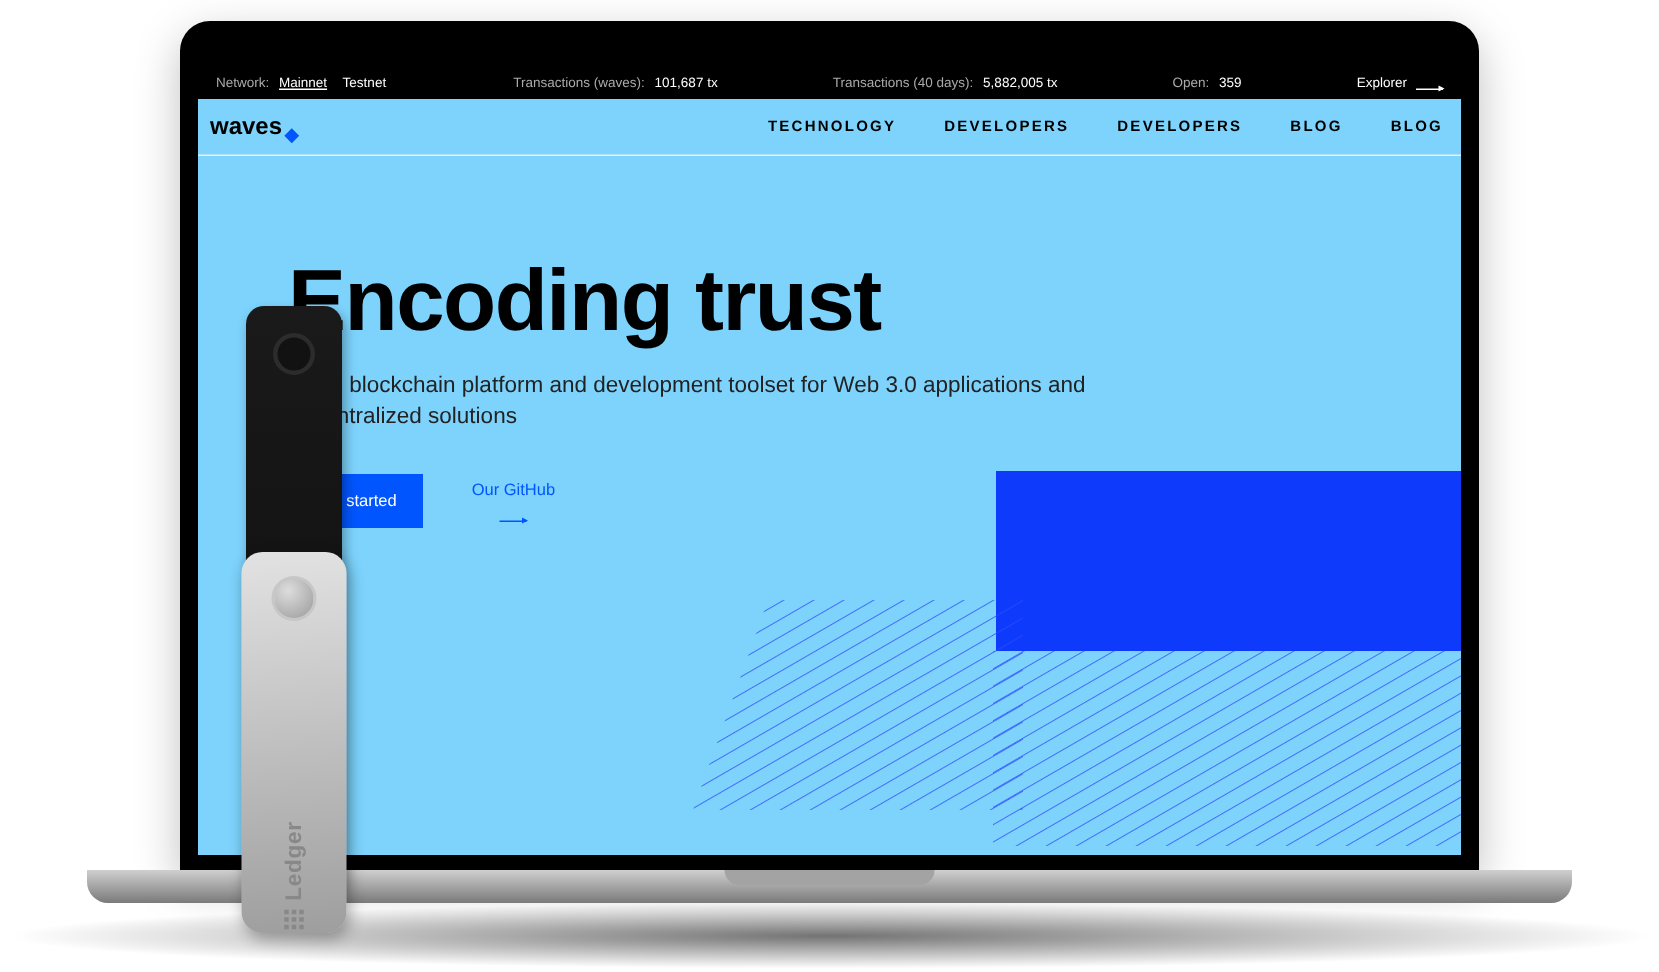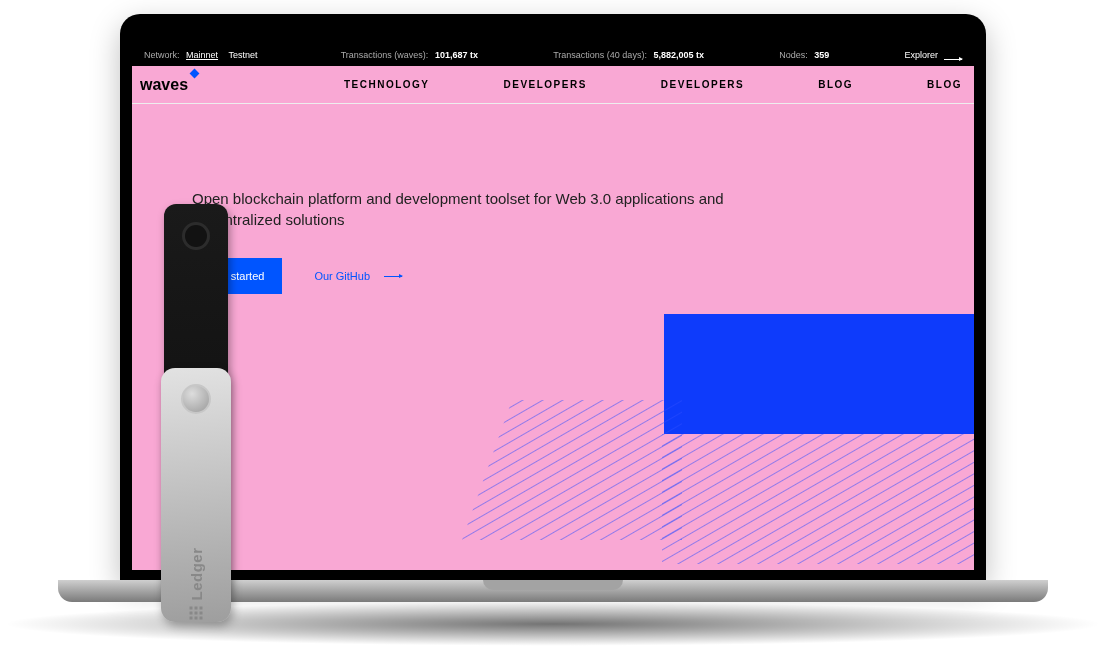--- a/index.html
+++ b/index.html
@@ -48,40 +48,40 @@
     left: 0; right: 0;
     top: 602px;
     height: 44px;
     background: radial-gradient(ellipse at center, rgba(0,0,0,0.55) 0%, rgba(0,0,0,0) 70%);
     pointer-events: none;
   }
 
   .screen {
     width: 100%;
     height: 100%;
-    background: #f9a8d4;
+    background: #7dd3fc;
     overflow: hidden;
     position: relative;
   }
 
   
   .statbar {
     height: 22px;
     background: #000;
     color: #fff;
     font-size: 9px;
     display: flex;
     align-items: center;
     padding: 0 12px;
     gap: 24px;
     white-space: nowrap;
   }
   .statbar .grow { flex: 1; }
   .stat-label { color: #aaa; margin-right: 4px; }
-  .stat-value { color: #fff; font-weight: bold; }
+  .stat-value { color: #fff; }
   .netlink { color: #fff; margin-right: 8px; cursor: pointer; }
   .netlink.active { text-decoration: underline; }
   .explorer { display: flex; align-items: flex-end; gap: 6px; cursor: pointer; }
   .arrow-long {
     width: 18px; height: 1px; background:#fff; position: relative;
   }
   .arrow-long:after {
     content:''; position:absolute; right:-1px; top:-2px;
     border-left:4px solid #fff; border-top:2.5px solid transparent; border-bottom:2.5px solid transparent;
   }
@@ -98,28 +98,28 @@
     font-size: 10px;
     letter-spacing: 1.5px;
     font-weight: 700;
   }
   .logo {
     font-size: 16px;
     font-weight: 700;
     letter-spacing: 0;
     text-transform: none;
     display: flex;
-    align-items: flex-start;
+    align-items: flex-end;
     margin-left: 4px;
   }
   .logo-diamond {
     width: 7px; height: 7px; background:#0055FF; transform: rotate(45deg); margin-left:3px; margin-top:-6px;
   }
   .mainnav .spacer { flex:1; }
-  .navitem { margin-left: 74px; cursor: pointer; }
+  .navitem { margin-left: 32px; cursor: pointer; }
 
   
   .hero {
     padding: 68px 0 0 60px;
     position: relative;
     height: calc(100% - 60px);
   }
   .hero h1 {
     font-size: 58px;
     font-weight: 800;
@@ -148,20 +148,21 @@
     font-weight: 500;
     cursor: pointer;
   }
   .github-link {
     color: #0055FF;
     font-size: 11px;
     display: flex;
     align-items: center;
     gap: 14px;
     cursor: pointer;
+    flex-direction: column;
   }
 
   
   .blue-block {
     position: absolute;
     top: 210px;
     right: 0;
     width: 310px;
     height: 120px;
     background: #0E3BFB;
@@ -261,21 +262,21 @@
         <span class="stat-label">Transactions (waves):</span>
         <span class="stat-value">101,687 tx</span>
       </div>
       <div class="grow"></div>
       <div>
         <span class="stat-label">Transactions (40 days):</span>
         <span class="stat-value">5,882,005 tx</span>
       </div>
       <div class="grow"></div>
       <div>
-        <span class="stat-label">Nodes:</span>
+        <span class="stat-label">Open:</span>
         <span class="stat-value">359</span>
       </div>
       <div class="grow"></div>
       <div class="explorer">
         <span>Explorer</span>
         <span class="arrow-long"></span>
       </div>
     </div>
 
     <div class="mainnav">
@@ -285,20 +286,21 @@
       </div>
       <div class="spacer"></div>
       <span class="navitem">TECHNOLOGY</span>
       <span class="navitem">DEVELOPERS</span>
       <span class="navitem">DEVELOPERS</span>
       <span class="navitem">BLOG</span>
       <span class="navitem">BLOG</span>
     </div>
 
     <div class="hero">
+      <h1>Encoding trust</h1>
       <p>Open blockchain platform and development toolset for Web 3.0 applications and decentralized solutions</p>
       <div class="cta-row">
         <button class="btn-primary">Get started</button>
         <a class="github-link">
           <span>Our GitHub</span>
           <span class="arrow-long blue"></span>
         </a>
       </div>
 
       <div class="blue-block"></div>

